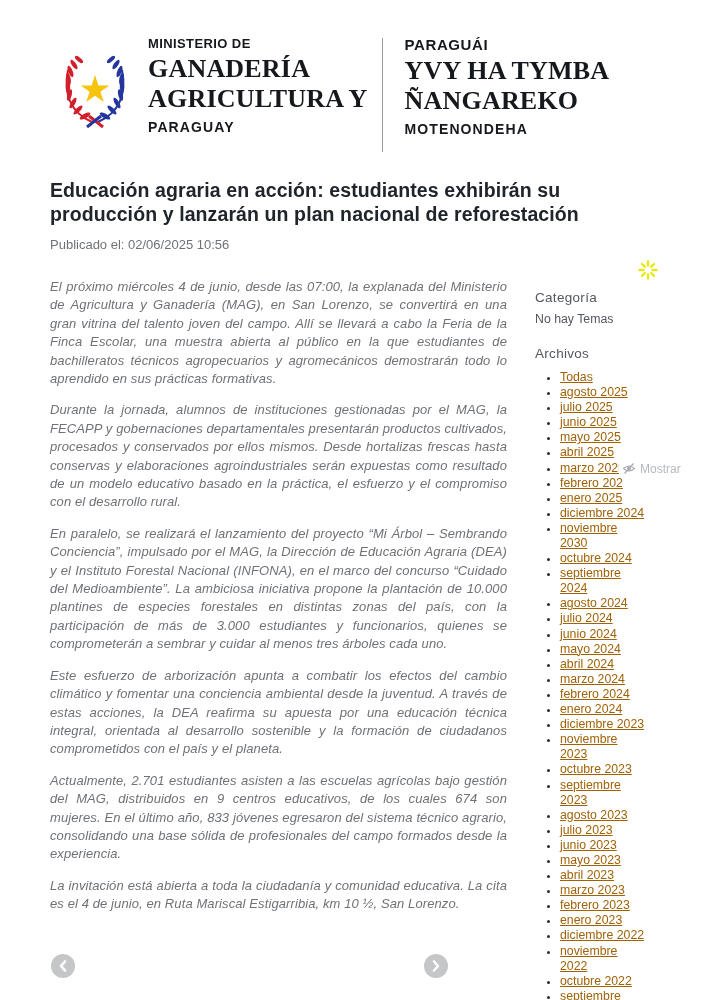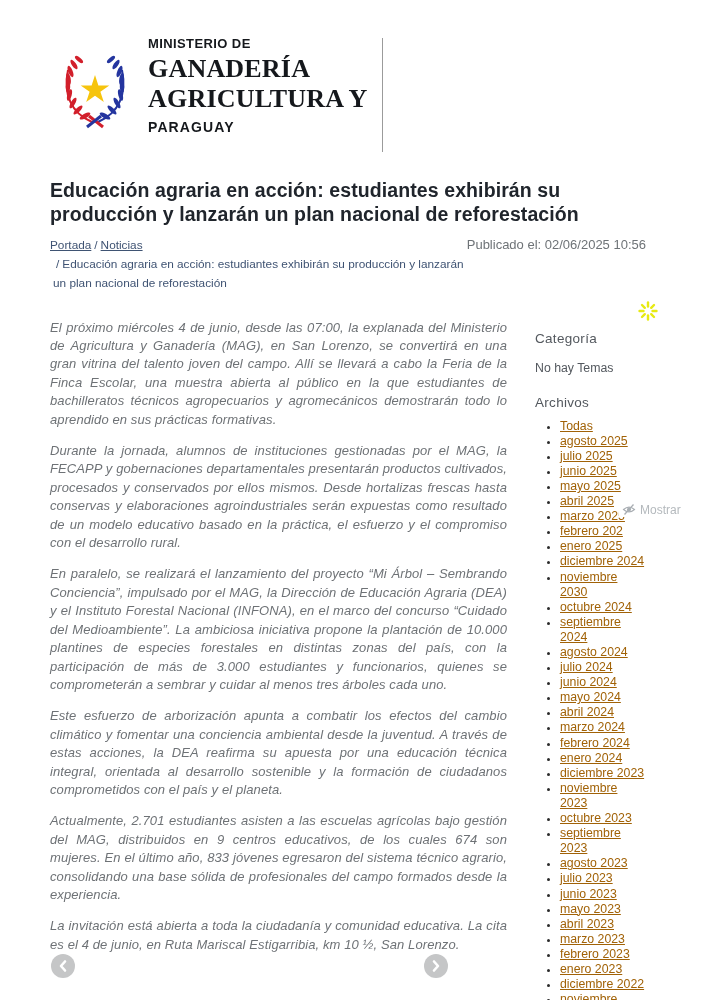--- a/index.html
+++ b/index.html
@@ -31,21 +31,21 @@
   .breadcrumb .sep { margin:0 3px; text-decoration:none; }
   .crumb-line2 { padding-left:3px; }
   .published { font-size:13px; color:#6e7377; white-space:nowrap; padding-top:1px; }
 
   .content-row { display:flex; margin-top:26px; }
   article { width:457px; flex:0 0 auto;font-style:italic; }
   article p { font-size:13px; line-height:18.4px; text-align:justify; color:#6e7276; margin-bottom:13px; letter-spacing:.1px; }
 
   aside { flex:1; margin-left:28px; position:relative; padding-top:12px; }
   .aside-h { font-size:13.5px; font-weight:500; color:#53585e; letter-spacing:.3px; }
-  .no-topics { font-size:12.3px; color:#53585e; margin:15px 0 20px; }
+  .no-topics { font-size:12.3px; color:#53585e; margin:7px 0 20px; }
   .archives-h { margin-bottom:9px; }
   ul.archives { list-style:disc; padding-left:25px; }
   ul.archives li { font-size:12.3px; line-height:15.1px; color:#2b2b2b; }
   ul.archives li::marker { color:#2b2b2b; font-size:11px; }
   ul.archives a { color:#a16207; text-decoration:underline; cursor:pointer; }
 
   .spinner { position:absolute; top:-18px; right:-12px; width:20px; height:20px; }
 
   .show-tooltip { position:absolute; top:184px; left:84px; display:flex; align-items:center; gap:4px;
                   background:#fff; padding:0 3px; font-size:12px; color:#b4b9bd; cursor:pointer; }
@@ -99,30 +99,32 @@
 
     <div class="brand-es">
       <div class="brand-line-sm top">MINISTERIO DE</div>
       <div class="brand-line-serif">GANADERÍA</div>
       <div class="brand-line-serif">AGRICULTURA Y</div>
       <div class="brand-line-sm bottom">PARAGUAY</div>
     </div>
 
     <div class="v-divider"></div>
 
+    <div class="brand-gn">
+      <div class="brand-line-sm top">PARAGUÁI</div>
+      <div class="brand-line-serif">YVY HA TYMBA</div>
+      <div class="brand-line-serif">ÑANGAREKO</div>
+      <div class="brand-line-sm bottom">MOTENONDEHA</div>
+    </div>
   </header>
 
   <main>
     <h1 class="article-title">Educación agraria en acción: estudiantes exhibirán su producción y lanzarán un plan nacional de reforestación</h1>
 
     <div class="meta-row">
-      <nav class="breadcrumb">
-        <div><a>Portada</a><span class="sep">/</span><a>Noticias</a></div>
-        <div class="crumb-line2"><span class="sep">/</span><span>Educación agraria en acción: estudiantes exhibirán su producción y lanzarán un plan nacional de reforestación</span></div>
-      </nav>
       <div class="published">Publicado el: 02/06/2025 10:56</div>
     </div>
 
     <div class="content-row">
       <article>
 
       <p>El próximo miércoles 4 de junio, desde las 07:00, la explanada del Ministerio de Agricultura y Ganadería (MAG), en San Lorenzo, se convertirá en una gran vitrina del talento joven del campo. Allí se llevará a cabo la Feria de la Finca Escolar, una muestra abierta al público en la que estudiantes de bachilleratos técnicos agropecuarios y agromecánicos demostrarán todo lo aprendido en sus prácticas formativas.</p>
           <p>Durante la jornada, alumnos de instituciones gestionadas por el MAG, la FECAPP y gobernaciones departamentales presentarán productos cultivados, procesados y conservados por ellos mismos. Desde hortalizas frescas hasta conservas y elaboraciones agroindustriales serán expuestas como resultado de un modelo educativo basado en la práctica, el esfuerzo y el compromiso con el desarrollo rural.</p>
           <p>En paralelo, se realizará el lanzamiento del proyecto “Mi Árbol – Sembrando Conciencia”, impulsado por el MAG, la Dirección de Educación Agraria (DEA) y el Instituto Forestal Nacional (INFONA), en el marco del concurso “Cuidado del Medioambiente”. La ambiciosa iniciativa propone la plantación de 10.000 plantines de especies forestales en distintas zonas del país, con la participación de más de 3.000 estudiantes y funcionarios, quienes se comprometerán a sembrar y cuidar al menos tres árboles cada uno.</p>
           <p>Este esfuerzo de arborización apunta a combatir los efectos del cambio climático y fomentar una conciencia ambiental desde la juventud. A través de estas acciones, la DEA reafirma su apuesta por una educación técnica integral, orientada al desarrollo sostenible y la formación de ciudadanos comprometidos con el país y el planeta.</p>

